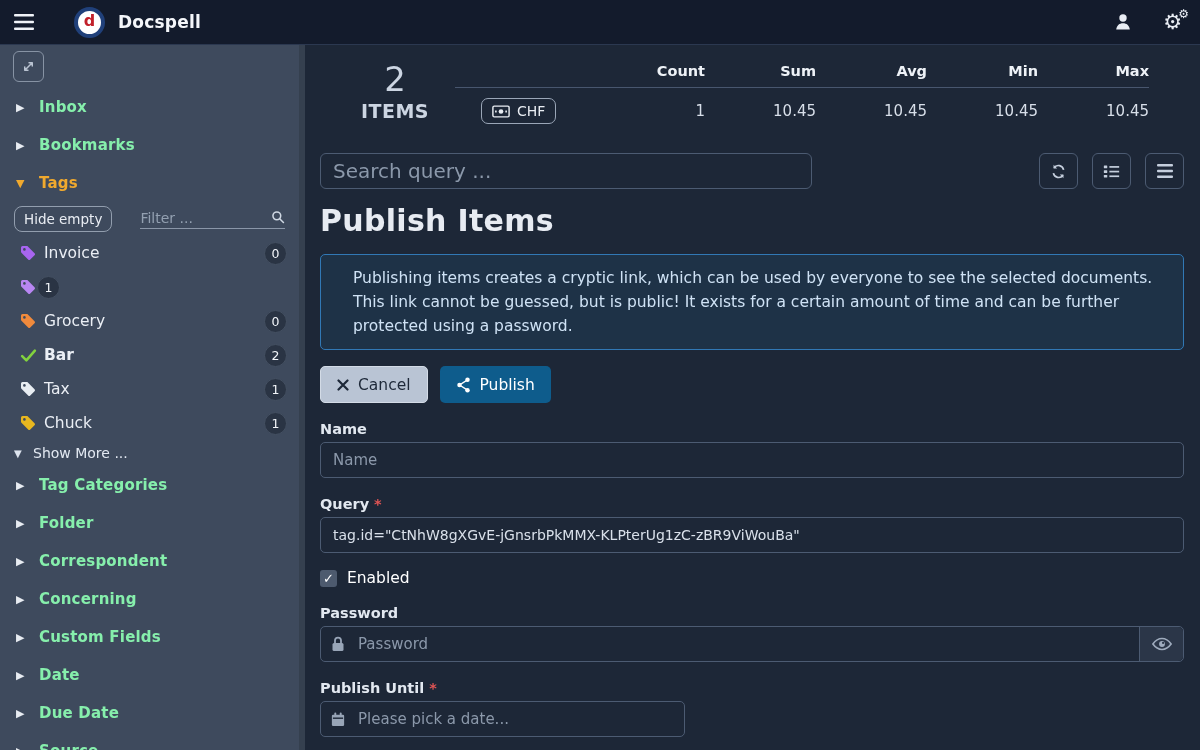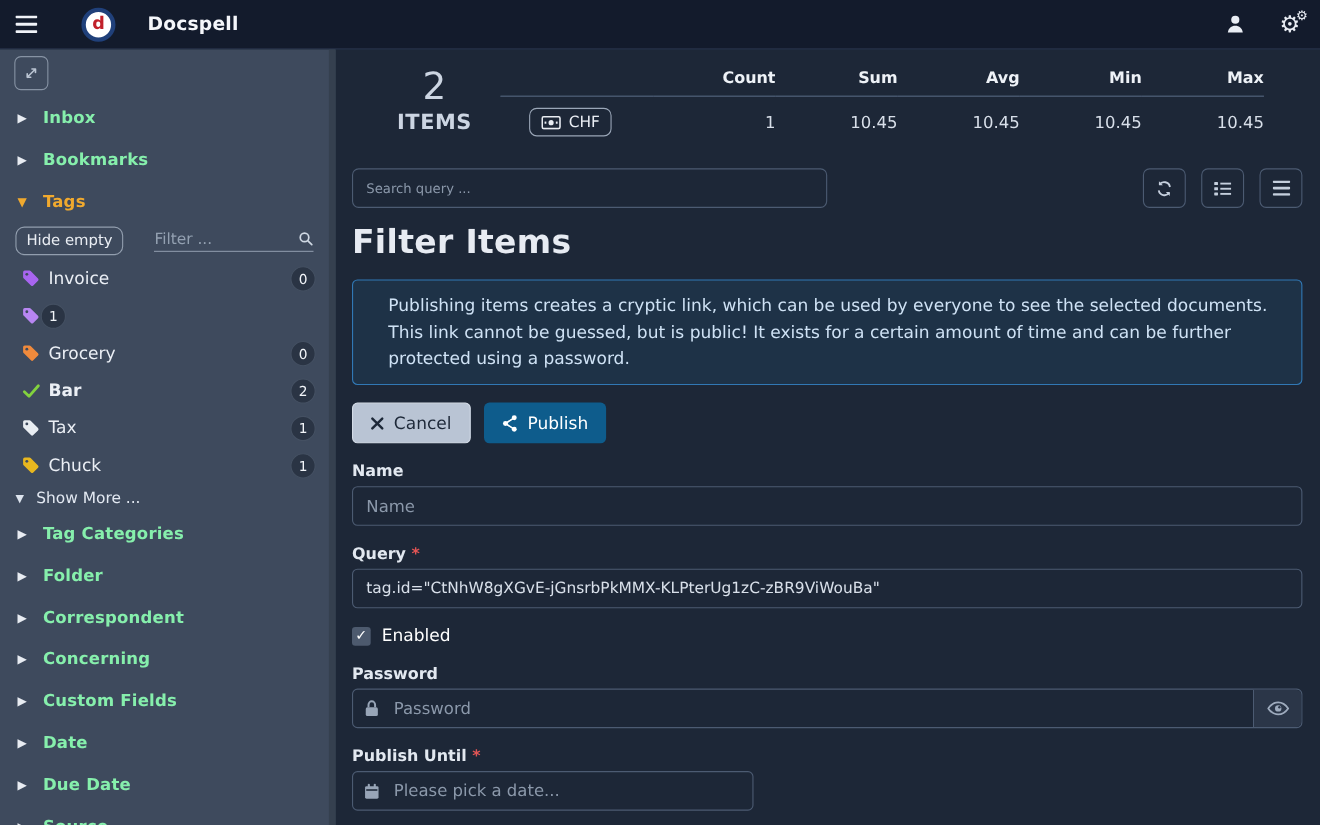--- a/index.html
+++ b/index.html
@@ -5,21 +5,21 @@
   * { margin:0; padding:0; box-sizing:border-box; }
   html,body { width:1200px; height:750px; overflow:hidden; }
   body { font-family:"DejaVu Sans","Liberation Sans",sans-serif; background:#1d2737; color:#e4e9f1; }
   .app { width:1200px; height:750px; display:flex; flex-direction:column; }
 
   
   .navbar { height:45px; background:#131b2c; border-bottom:1px solid #2b3850; display:flex; align-items:center; flex-shrink:0; }
   .burger-btn { width:40px; height:45px; display:flex; align-items:center; justify-content:center; margin-left:4px; color:#f0f3f8; cursor:pointer; background:none; border:none; }
   .logo { width:31px; height:31px; border-radius:50%; background:#ffffff; border:4px solid #20407a; margin-left:30px; display:flex; align-items:center; justify-content:center; }
   .logo-d { color:#c1202a; font-weight:bold; font-size:16px; line-height:1; transform:translateY(-1px); }
-  .app-title { font-size:17px; font-weight:bold; color:#f4f6fa; margin-left:29px; letter-spacing:.2px; }
+  .app-title { font-size:17px; font-weight:bold; color:#f4f6fa; margin-left:13px; letter-spacing:.2px; }
   .nav-spacer { flex:1; }
   .nav-ico { color:#e9edf4; margin-right:30px; cursor:pointer; display:flex; align-items:center; }
   .cogs { position:relative; font-size:21px; line-height:1; margin-right:18px; }
   .cog-small { position:absolute; font-size:12px; top:-4px; right:-7px; }
 
   .body-row { flex:1; display:flex; min-height:0; }
 
   
   .sidebar { width:305px; background:#3e4a5d; flex-shrink:0; border-right:6px solid #35404f; overflow:hidden; }
   .expand-btn { width:31px; height:31px; margin:6px 0 0 13px; border:1px solid #8793a4; border-radius:6px; background:none; color:#b9c3d1; display:flex; align-items:center; justify-content:center; cursor:pointer; }
@@ -53,21 +53,21 @@
   .stat-num { font-size:34px; color:#ccd5e2; line-height:1.1; }
   .stat-label { font-size:19px; font-weight:bold; color:#ccd5e2; letter-spacing:.5px; margin-top:2px; }
   .stats-table-wrap { flex:1; margin-left:5px; padding-right:35px; }
   .stats-table { width:100%; border-collapse:collapse; }
   .stats-table th { font-size:14.5px; font-weight:bold; color:#eef2f7; text-align:right; padding:6px 0 8px 0; border-bottom:1px solid #48566e; width:111px; }
   .stats-table th.cur, .stats-table td.cur { width:auto; text-align:left; }
   .stats-table td { font-size:15px; color:#d8dfe9; text-align:right; padding:10px 0; }
   .chf-badge { display:inline-flex; align-items:center; gap:7px; border:1px solid #9aa6b7; border-radius:7px; padding:4px 10px; color:#e9edf3; font-size:14px; margin-left:26px; }
 
   .search-row { display:flex; align-items:center; margin-top:8px; }
-  .search-input { width:432px; height:36px; background:none; border:1px solid #4c5b72; border-radius:6px; color:#dfe5ee; font-size:12px; padding:0 12px; outline:none; font-family:inherit; }
+  .search-input { width:492px; height:36px; background:none; border:1px solid #4c5b72; border-radius:6px; color:#dfe5ee; font-size:20px; padding:0 12px; outline:none; font-family:inherit; }
   .search-input::placeholder { color:#8b98aa; }
   .icon-btns { margin-left:auto; display:flex; gap:14px; }
   .ibtn { width:39px; height:36px; border:1px solid #4c5b72; border-radius:6px; background:none; color:#c5cfdd; display:flex; align-items:center; justify-content:center; cursor:pointer; }
 
   .page-title { font-size:30px; font-weight:bold; color:#e7ebf2; margin-top:14px; letter-spacing:.3px; }
 
   .note-box { margin-top:16px; border:1px solid #3178b5; border-radius:5px; background:#1e3247; color:#cfe2f5; font-size:15.5px; line-height:1.55; padding:11px 15px; }
 
   .btn-row { margin-top:16px; display:flex; gap:12px; }
   .btn { display:inline-flex; align-items:center; gap:9px; font-size:15.5px; border-radius:5px; padding:0 16px; height:37px; cursor:pointer; border:none; font-family:inherit; }
@@ -334,21 +334,21 @@
               <svg width="16" height="14" viewBox="0 0 16 14">
                   <rect y="0" width="16" height="2.4" rx="1" fill="currentColor"></rect>
                   <rect y="5.8" width="16" height="2.4" rx="1" fill="currentColor"></rect>
                   <rect y="11.6" width="16" height="2.4" rx="1" fill="currentColor"></rect>
                 </svg>
             </span>
           </button>
         </div>
       </div>
 
-      <h1 class="page-title">Filter Items</h1>
+      <h1 class="page-title">Publish Items</h1>
 
       <div class="note-box" style="border-color: rgb(49, 120, 181); padding-left: 32px;">Publishing items creates a cryptic link, which can be used by everyone to see the selected documents. This link cannot be guessed, but is public! It exists for a certain amount of time and can be further protected using a password.</div>
 
       <div class="btn-row">
         <button class="btn btn-cancel">
           <span>
             <svg width="12" height="12" viewBox="0 0 12 12">
                 <path d="M1.5 1.5l9 9M10.5 1.5l-9 9" stroke="currentColor" stroke-width="2.2" stroke-linecap="round"></path>
               </svg>
           </span>

